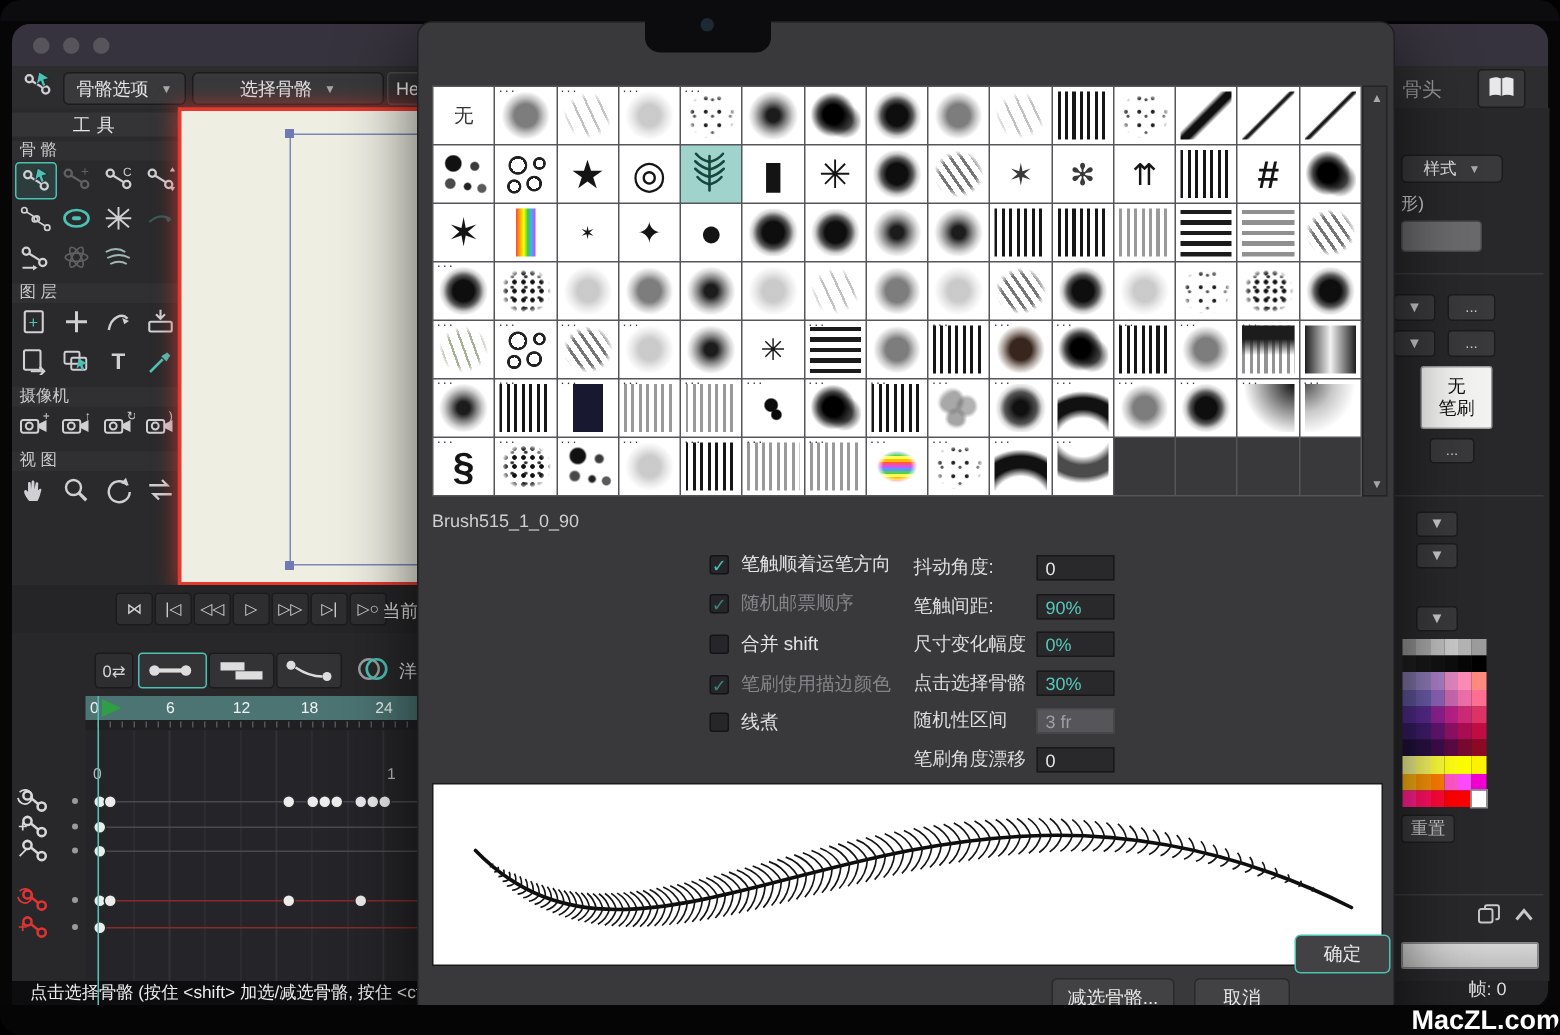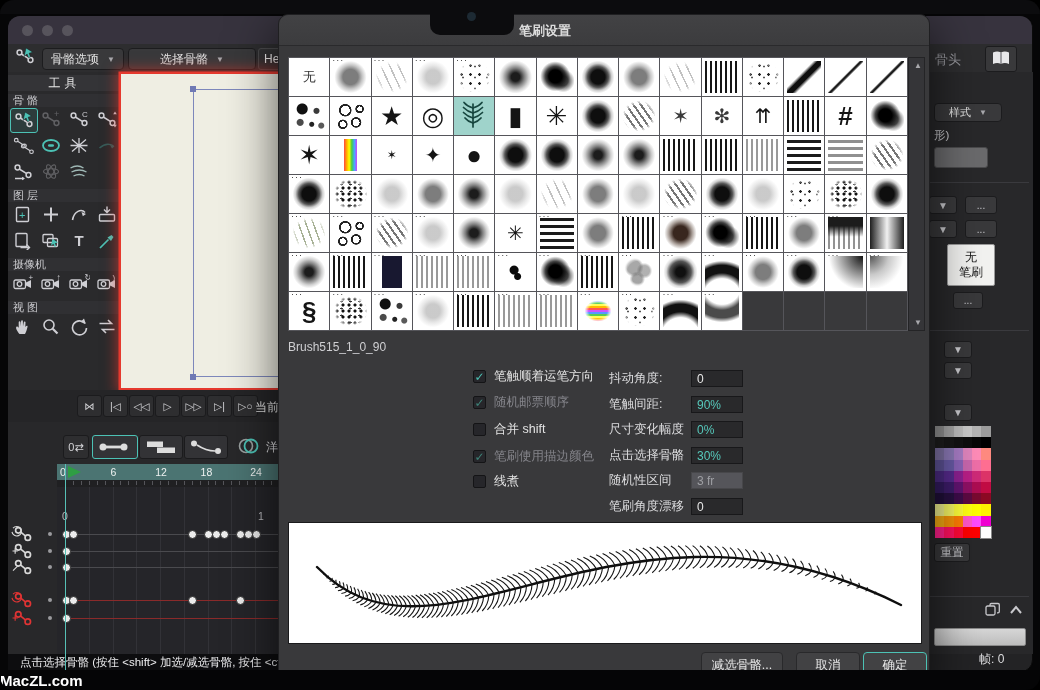--- a/index.html
+++ b/index.html
@@ -115,21 +115,21 @@
   .fld.teal{color:#56c8bb;}
   .fld.dis{background:#55555a;color:#9fa0a4;border-color:#47474a;}
   #preview{left:9px;top:507px;width:634px;height:122px;background:#fff;border:1px solid #1a1a1c;box-sizing:border-box;}
   .dbtn{background:#424244;border:1px solid #29292b;border-radius:4px;color:#e8e8e8;font-size:12.5px;height:24px;display:flex;align-items:center;justify-content:center;}
   .dbtn.primary{border:1.5px solid #4cc2b5;}
 
   
   #topstrip{left:0;top:0;width:1040px;height:14px;background:#0c0c0e;z-index:60;}
   #notch{left:430px;top:0;width:84px;height:35px;background:#0c0c0e;border-radius:0 0 10px 10px;z-index:61;}
   #cam{left:37px;top:12px;width:9px;height:9px;border-radius:50%;background:#1d2a33;}
-  #bottombar{left:0;top:670px;width:1040px;height:20px;background:#050506;z-index:62;display:flex;align-items:center;justify-content:flex-start;color:#fff;font-weight:bold;font-size:15px;}
+  #bottombar{left:0;top:670px;width:1040px;height:20px;background:#050506;z-index:62;display:flex;align-items:center;justify-content:flex-end;color:#fff;font-weight:bold;font-size:18px;}
   #dialog{z-index:40;}
   .ticksm{position:absolute;top:1px;width:1px;height:4px;background:#55555a;}
 </style>
 </head>
 <body>
 
 <div id="screen">
 
   <div id="app-bg" class="abs"></div>
   <div id="titlebar" class="abs">
@@ -748,23 +748,20 @@
           <path d="M4 11 L9 5 L14 11" fill="none" stroke="#c8c8cc" stroke-width="2"></path>
         </svg>
     </div>
     <div id="lightbar" class="abs" style="left:13px;top:556px;width:90px;height:16px"></div>
     <div class="abs" style="left:58px;top:579px;color:#dddddf;font-size:12px">
       <span>帧:</span>&nbsp;<span>0</span>
     </div>
   </div>
 
   <div id="dialog" class="abs">
-    <div id="dlg-title" class="abs">
-      <span class="abs" style="left:240px;top:7px">笔刷设置</span>
-    </div>
     <div id="grid" class="abs">
         <div class="cell nonecell">无</div>
         <div class="cell">
           <div class="pat p-bg"></div>
           <span class="cdots">···</span>
         </div>
         <div class="cell">
           <div class="pat p-dgl"></div>
           <span class="cdots">···</span>
         </div>
@@ -1173,21 +1170,21 @@
         </div>
       </div>
     <div id="preview" class="abs">
       <svg id="pv" width="632" height="120" viewBox="0 0 632 120">
           <path d="M28 44 C150 170 330 -60 612 82" stroke="#0e0e0e" stroke-width="2.4" fill="none" stroke-linecap="round"></path>
           <path d="M28.0 44.0Q28.0 44.0 28.0 44.0M28.0 44.0Q28.0 44.0 28.0 44.0M31.7 47.7Q31.5 47.8 31.3 47.7M31.7 47.7Q31.8 47.5 31.7 47.3M35.4 51.1Q34.9 51.4 34.5 51.3M35.4 51.1Q35.6 50.7 35.5 50.2M39.1 54.4Q38.4 54.9 37.5 54.8M39.1 54.4Q39.5 53.6 39.3 52.7M42.9 57.5Q41.8 58.3 40.5 58.2M42.9 57.5Q43.4 56.2 43.0 54.9M46.7 60.3Q45.2 61.5 43.3 61.4M46.7 60.3Q47.4 58.5 46.7 56.7M50.6 63.0Q48.6 64.7 46.1 64.6M50.6 63.0Q51.4 60.5 50.4 58.2M54.5 65.5Q52.0 67.7 48.9 67.8M54.5 65.5Q55.4 62.3 54.0 59.4M58.4 67.8Q55.8 70.3 52.4 70.5M58.4 67.8Q59.2 64.3 57.6 61.3M62.4 69.9Q59.7 72.7 56.1 73.1M62.4 69.9Q63.1 66.1 61.3 62.9M66.4 71.8Q63.7 75.0 59.8 75.5M66.4 71.8Q67.0 67.7 64.9 64.4M70.4 73.6Q67.7 77.1 63.6 77.8M70.4 73.6Q70.9 69.2 68.6 65.8M74.5 75.2Q71.7 79.0 67.4 79.9M74.5 75.2Q74.9 70.6 72.2 67.0M78.6 76.7Q75.8 80.8 71.3 81.9M78.6 76.7Q78.8 71.8 75.9 68.1M82.8 78.0Q80.0 82.4 75.3 83.7M82.8 78.0Q82.8 72.8 79.6 69.1M87.0 79.1Q84.2 83.8 79.4 85.4M87.0 79.1Q86.8 73.7 83.3 70.0M91.2 80.1Q88.5 85.1 83.5 87.0M91.2 80.1Q90.8 74.5 87.0 70.7M95.5 81.0Q92.9 86.3 87.7 88.4M95.5 81.0Q94.9 75.1 90.8 71.3M99.8 81.7Q97.2 87.3 92.0 89.6M99.8 81.7Q99.0 75.6 94.6 71.8M104.1 82.3Q101.7 88.1 96.3 90.7M104.1 82.3Q103.1 76.0 98.5 72.2M108.5 82.7Q106.2 88.8 100.7 91.7M108.5 82.7Q107.3 76.3 102.4 72.5M112.9 83.0Q110.7 89.4 105.1 92.5M112.9 83.0Q111.5 76.4 106.3 72.7M117.4 83.2Q115.3 89.9 109.6 93.2M117.4 83.2Q115.7 76.5 110.3 72.8M121.9 83.3Q119.9 90.2 114.2 93.8M121.9 83.3Q120.0 76.4 114.3 72.7M126.5 83.3Q124.6 90.4 118.8 94.2M126.5 83.3Q124.3 76.2 118.4 72.6M131.1 83.1Q129.3 90.5 123.5 94.5M131.1 83.1Q128.7 76.0 122.5 72.4M135.7 82.9Q134.0 90.4 128.2 94.7M135.7 82.9Q133.1 75.6 126.7 72.1M140.4 82.5Q138.8 90.3 132.9 94.8M140.4 82.5Q137.6 75.2 131.0 71.7M145.1 82.1Q143.7 90.0 137.7 94.8M145.1 82.1Q142.1 74.6 135.3 71.2M149.8 81.6Q148.5 89.7 142.6 94.6M149.8 81.6Q146.6 74.0 139.7 70.6M154.6 80.9Q153.5 89.2 147.4 94.3M154.6 80.9Q151.3 73.3 144.1 70.0M159.5 80.2Q158.4 88.7 152.4 94.0M159.5 80.2Q155.9 72.5 148.6 69.2M164.4 79.5Q163.4 88.1 157.3 93.5M164.4 79.5Q160.7 71.6 153.1 68.4M169.3 78.6Q168.4 87.3 162.3 93.0M169.3 78.6Q165.4 70.7 157.8 67.5M174.3 77.7Q173.5 86.6 167.4 92.3M174.3 77.7Q170.3 69.7 162.4 66.6M179.3 76.7Q178.6 85.7 172.5 91.6M179.3 76.7Q175.1 68.7 167.2 65.6M184.4 75.6Q183.7 84.8 177.6 90.8M184.4 75.6Q180.1 67.6 172.0 64.5M189.5 74.5Q188.9 83.8 182.7 89.9M189.5 74.5Q185.1 66.4 176.9 63.4M194.6 73.4Q194.1 82.7 187.9 89.0M194.6 73.4Q190.1 65.2 181.8 62.2M199.8 72.2Q199.4 81.6 193.2 88.0M199.8 72.2Q195.2 63.9 186.8 61.0M205.1 70.9Q204.7 80.4 198.4 86.9M205.1 70.9Q200.4 62.6 191.9 59.7M210.3 69.6Q210.0 79.2 203.7 85.8M210.3 69.6Q205.6 61.3 197.0 58.4M215.7 68.3Q215.3 77.9 209.1 84.6M215.7 68.3Q210.8 59.9 202.2 57.0M221.1 66.9Q220.7 76.7 214.5 83.3M221.1 66.9Q216.2 58.6 207.5 55.7M226.5 65.6Q226.2 75.3 219.9 82.1M226.5 65.6Q221.5 57.1 212.8 54.3M231.9 64.2Q231.7 74.0 225.4 80.7M231.9 64.2Q227.0 55.7 218.2 52.8M237.5 62.8Q237.2 72.6 230.9 79.4M237.5 62.8Q232.5 54.3 223.7 51.4M243.0 61.3Q242.8 71.2 236.4 78.0M243.0 61.3Q238.0 52.8 229.2 49.9M248.6 59.9Q248.4 69.8 242.0 76.6M248.6 59.9Q243.6 51.4 234.8 48.4M254.3 58.4Q254.0 68.3 247.6 75.1M254.3 58.4Q249.3 49.9 240.5 46.9M260.0 57.0Q259.7 66.9 253.3 73.7M260.0 57.0Q255.0 48.4 246.2 45.5M265.8 55.6Q265.4 65.5 259.0 72.2M265.8 55.6Q260.8 47.0 252.0 44.0M271.6 54.1Q271.2 64.0 264.7 70.8M271.6 54.1Q266.7 45.6 257.8 42.5M277.4 52.7Q277.0 62.6 270.5 69.3M277.4 52.7Q272.6 44.1 263.8 41.1M283.3 51.3Q282.8 61.2 276.4 67.8M283.3 51.3Q278.5 42.7 269.8 39.6M289.3 50.0Q288.7 59.7 282.2 66.3M289.3 50.0Q284.5 41.4 275.8 38.2M295.3 48.6Q294.7 58.3 288.2 64.9M295.3 48.6Q290.6 40.0 282.0 36.9M301.3 47.3Q300.6 57.0 294.1 63.4M301.3 47.3Q296.7 38.7 288.2 35.5M307.4 46.0Q306.7 55.6 300.1 62.0M307.4 46.0Q302.9 37.5 294.4 34.2M313.5 44.8Q312.7 54.3 306.2 60.6M313.5 44.8Q309.2 36.2 300.8 32.9M319.7 43.6Q318.9 53.0 312.3 59.2M319.7 43.6Q315.5 35.1 307.2 31.7M326.0 42.4Q325.0 51.8 318.5 57.8M326.0 42.4Q321.8 34.0 313.6 30.6M332.3 41.3Q331.2 50.6 324.7 56.5M332.3 41.3Q328.3 32.9 320.1 29.4M338.6 40.3Q337.5 49.5 331.0 55.3M338.6 40.3Q334.7 31.9 326.7 28.4M345.0 39.3Q343.8 48.4 337.3 54.0M345.0 39.3Q341.3 31.0 333.4 27.4M351.5 38.4Q350.2 47.3 343.7 52.8M351.5 38.4Q347.9 30.1 340.1 26.5M358.0 37.6Q356.6 46.4 350.1 51.7M358.0 37.6Q354.5 29.4 346.9 25.7M364.6 36.8Q363.1 45.5 356.6 50.7M364.6 36.8Q361.2 28.7 353.8 25.0M371.2 36.1Q369.6 44.6 363.2 49.7M371.2 36.1Q368.0 28.1 360.7 24.3M377.8 35.5Q376.2 43.9 369.8 48.7M377.8 35.5Q374.8 27.5 367.7 23.8M384.6 35.0Q382.8 43.2 376.5 47.9M384.6 35.0Q381.7 27.1 374.8 23.3M391.3 34.6Q389.5 42.6 383.2 47.1M391.3 34.6Q388.6 26.8 381.9 23.0M398.1 34.2Q396.2 42.1 390.0 46.4M398.1 34.2Q395.6 26.6 389.0 22.7M405.0 34.0Q403.0 41.6 396.9 45.8M405.0 34.0Q402.7 26.5 396.3 22.6M412.0 33.9Q409.9 41.3 403.8 45.3M412.0 33.9Q409.8 26.5 403.6 22.6M418.9 33.9Q416.8 41.1 410.8 44.9M418.9 33.9Q416.9 26.6 410.9 22.7M426.0 34.0Q423.8 41.0 417.9 44.6M426.0 34.0Q424.1 26.9 418.4 23.0M433.1 34.2Q430.8 41.0 425.0 44.4M433.1 34.2Q431.4 27.2 425.8 23.4M440.2 34.5Q437.9 41.1 432.2 44.3M440.2 34.5Q438.7 27.7 433.4 23.9M447.4 35.0Q445.1 41.4 439.5 44.4M447.4 35.0Q446.0 28.4 440.9 24.6M454.7 35.6Q452.3 41.7 446.8 44.6M454.7 35.6Q453.5 29.2 448.6 25.4M462.0 36.4Q459.6 42.2 454.2 44.9M462.0 36.4Q460.9 30.1 456.3 26.3M469.4 37.2Q467.0 42.9 461.7 45.3M469.4 37.2Q468.5 31.2 464.0 27.5M476.8 38.3Q474.4 43.6 469.3 45.9M476.8 38.3Q476.0 32.4 471.8 28.8M484.3 39.4Q481.9 44.5 477.0 46.6M484.3 39.4Q483.6 33.8 479.7 30.2M491.8 40.8Q489.4 45.6 484.7 47.5M491.8 40.8Q491.3 35.4 487.6 31.9M499.4 42.2Q497.0 46.8 492.5 48.6M499.4 42.2Q499.0 37.1 495.5 33.7M507.1 43.9Q504.7 48.2 500.4 49.8M507.1 43.9Q506.8 39.0 503.5 35.6M514.8 45.7Q512.5 49.8 508.3 51.2M514.8 45.7Q514.6 41.0 511.6 37.8M522.6 47.7Q520.3 51.5 516.3 52.7M522.6 47.7Q522.5 43.3 519.7 40.2M530.4 49.8Q528.2 53.4 524.5 54.5M530.4 49.8Q530.4 45.7 527.8 42.7M538.3 52.2Q536.2 55.4 532.7 56.4M538.3 52.2Q538.4 48.3 536.0 45.5M546.3 54.7Q544.2 57.7 540.9 58.5M546.3 54.7Q546.4 51.1 544.2 48.4M554.3 57.4Q552.3 60.1 549.3 60.9M554.3 57.4Q554.5 54.1 552.5 51.6M562.3 60.3Q560.8 62.4 558.4 62.9M562.3 60.3Q562.5 57.7 561.0 55.7M570.5 63.4Q569.3 65.0 567.4 65.3M570.5 63.4Q570.6 61.4 569.6 59.9M578.6 66.7Q577.8 67.8 576.5 68.0M578.6 66.7Q578.8 65.3 578.0 64.2M586.9 70.2Q586.3 70.9 585.4 71.1M586.9 70.2Q587.0 69.3 586.5 68.6M595.2 73.9Q594.9 74.3 594.4 74.4M595.2 73.9Q595.3 73.4 595.0 73.0M603.6 77.9Q603.4 78.0 603.2 78.0M603.6 77.9Q603.6 77.6 603.5 77.5M612.0 82.0Q612.0 82.0 612.0 82.0M612.0 82.0Q612.0 82.0 612.0 82.0" stroke="#141414" stroke-width="1.1" fill="none"></path>
         </svg>
     </div>
     <div class="dbtn abs" style="left:422px;top:637px;width:80px">减选骨骼...</div>
     <div class="dbtn abs" style="left:517px;top:637px;width:62px">取消</div>
-    <div class="dbtn primary abs" style="left:584px;top:637px;width:62px">确定</div>
+    <div class="dbtn primary abs" style="left:584px;top:608px;width:62px">确定</div>
   </div>
 
   <div id="topstrip" class="abs"></div>
   <div id="notch" class="abs">
     <div id="cam" class="abs"></div>
   </div>
   <div id="bottombar" class="abs">
     <span>MacZL.com</span>
   </div>
 </div>

